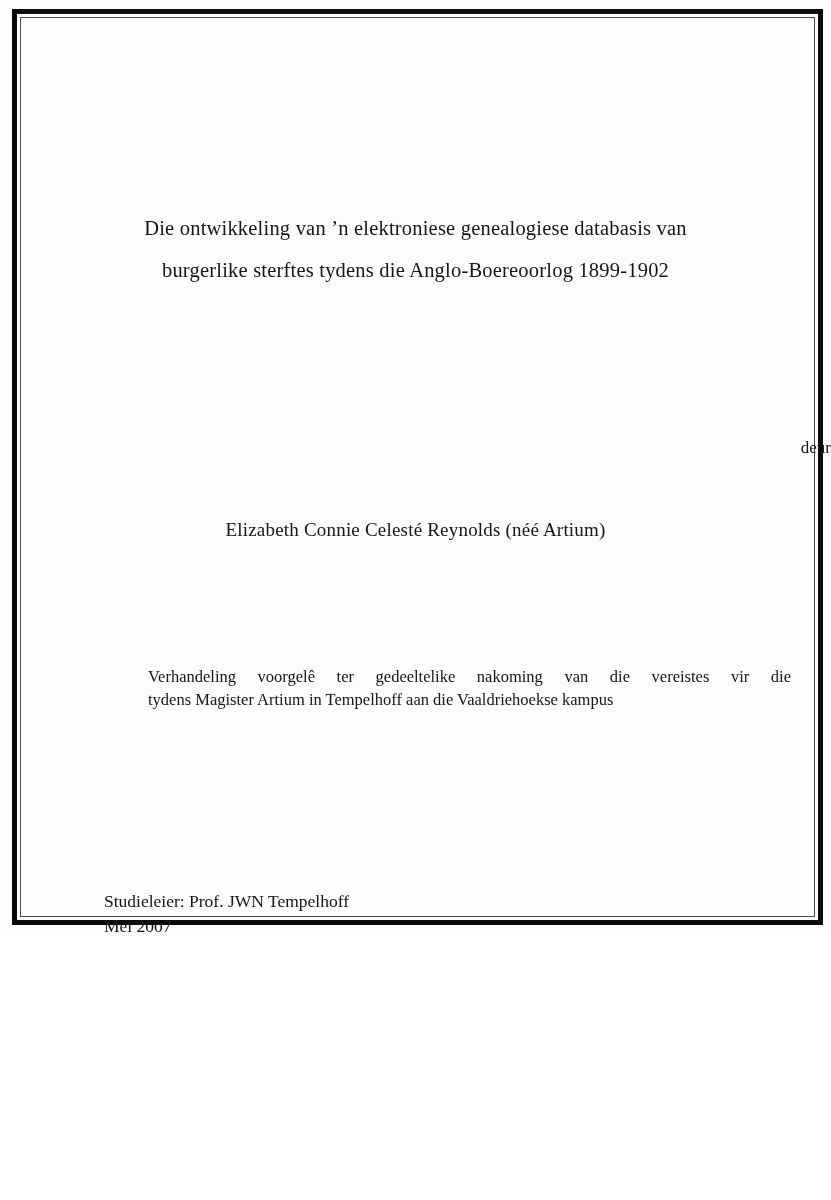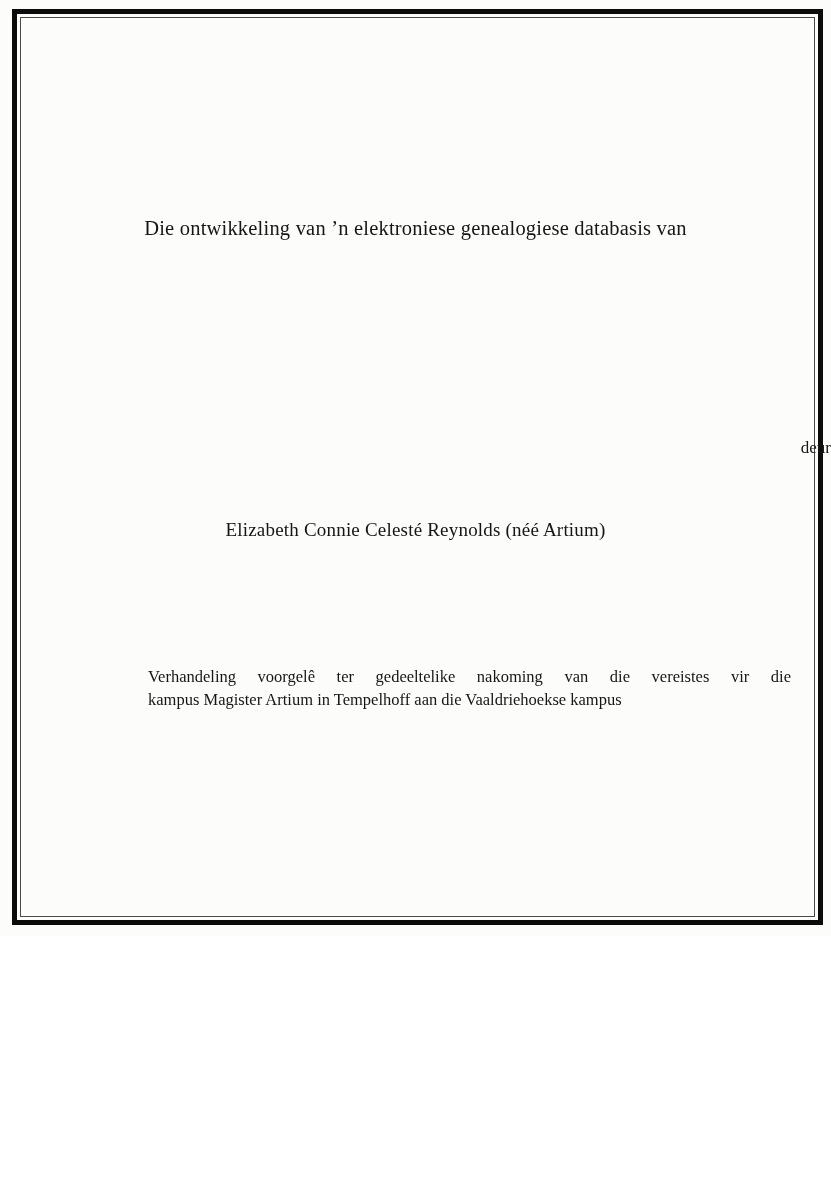--- a/index.html
+++ b/index.html
@@ -81,26 +81,31 @@
 </head>
 <body>
 
 <div class="page">
 
   <div class="frame-outer"></div>
   <div class="frame-inner"></div>
 
   <div class="title-block">
     <div>Die ontwikkeling van ’n elektroniese genealogiese databasis van</div>
+    <div>burgerlike sterftes tydens die Anglo-Boereoorlog 1899-1902</div>
   </div>
 
   <div class="byline">deur</div>
 
   <div class="author">Elizabeth Connie Celesté Reynolds (néé Artium)</div>
 
   <div class="statement">
     <div class="just">Verhandeling voorgelê ter gedeeltelike nakoming van die vereistes vir die</div>
-    <div><span>kampus </span><span class="ital">Magister Artium</span><span> in Tempelhoff aan die Vaaldriehoekse kampus</span></div>
+    <div><span>tydens </span><span class="ital">Magister Artium</span><span> in Tempelhoff aan die Vaaldriehoekse kampus</span></div>
   </div>
 
+  <div class="supervisor-block">
+    <div>Studieleier: Prof. JWN Tempelhoff</div>
+    <div>Mei 2007</div>
+  </div>
 
 
 </div>
 
 </body></html>

